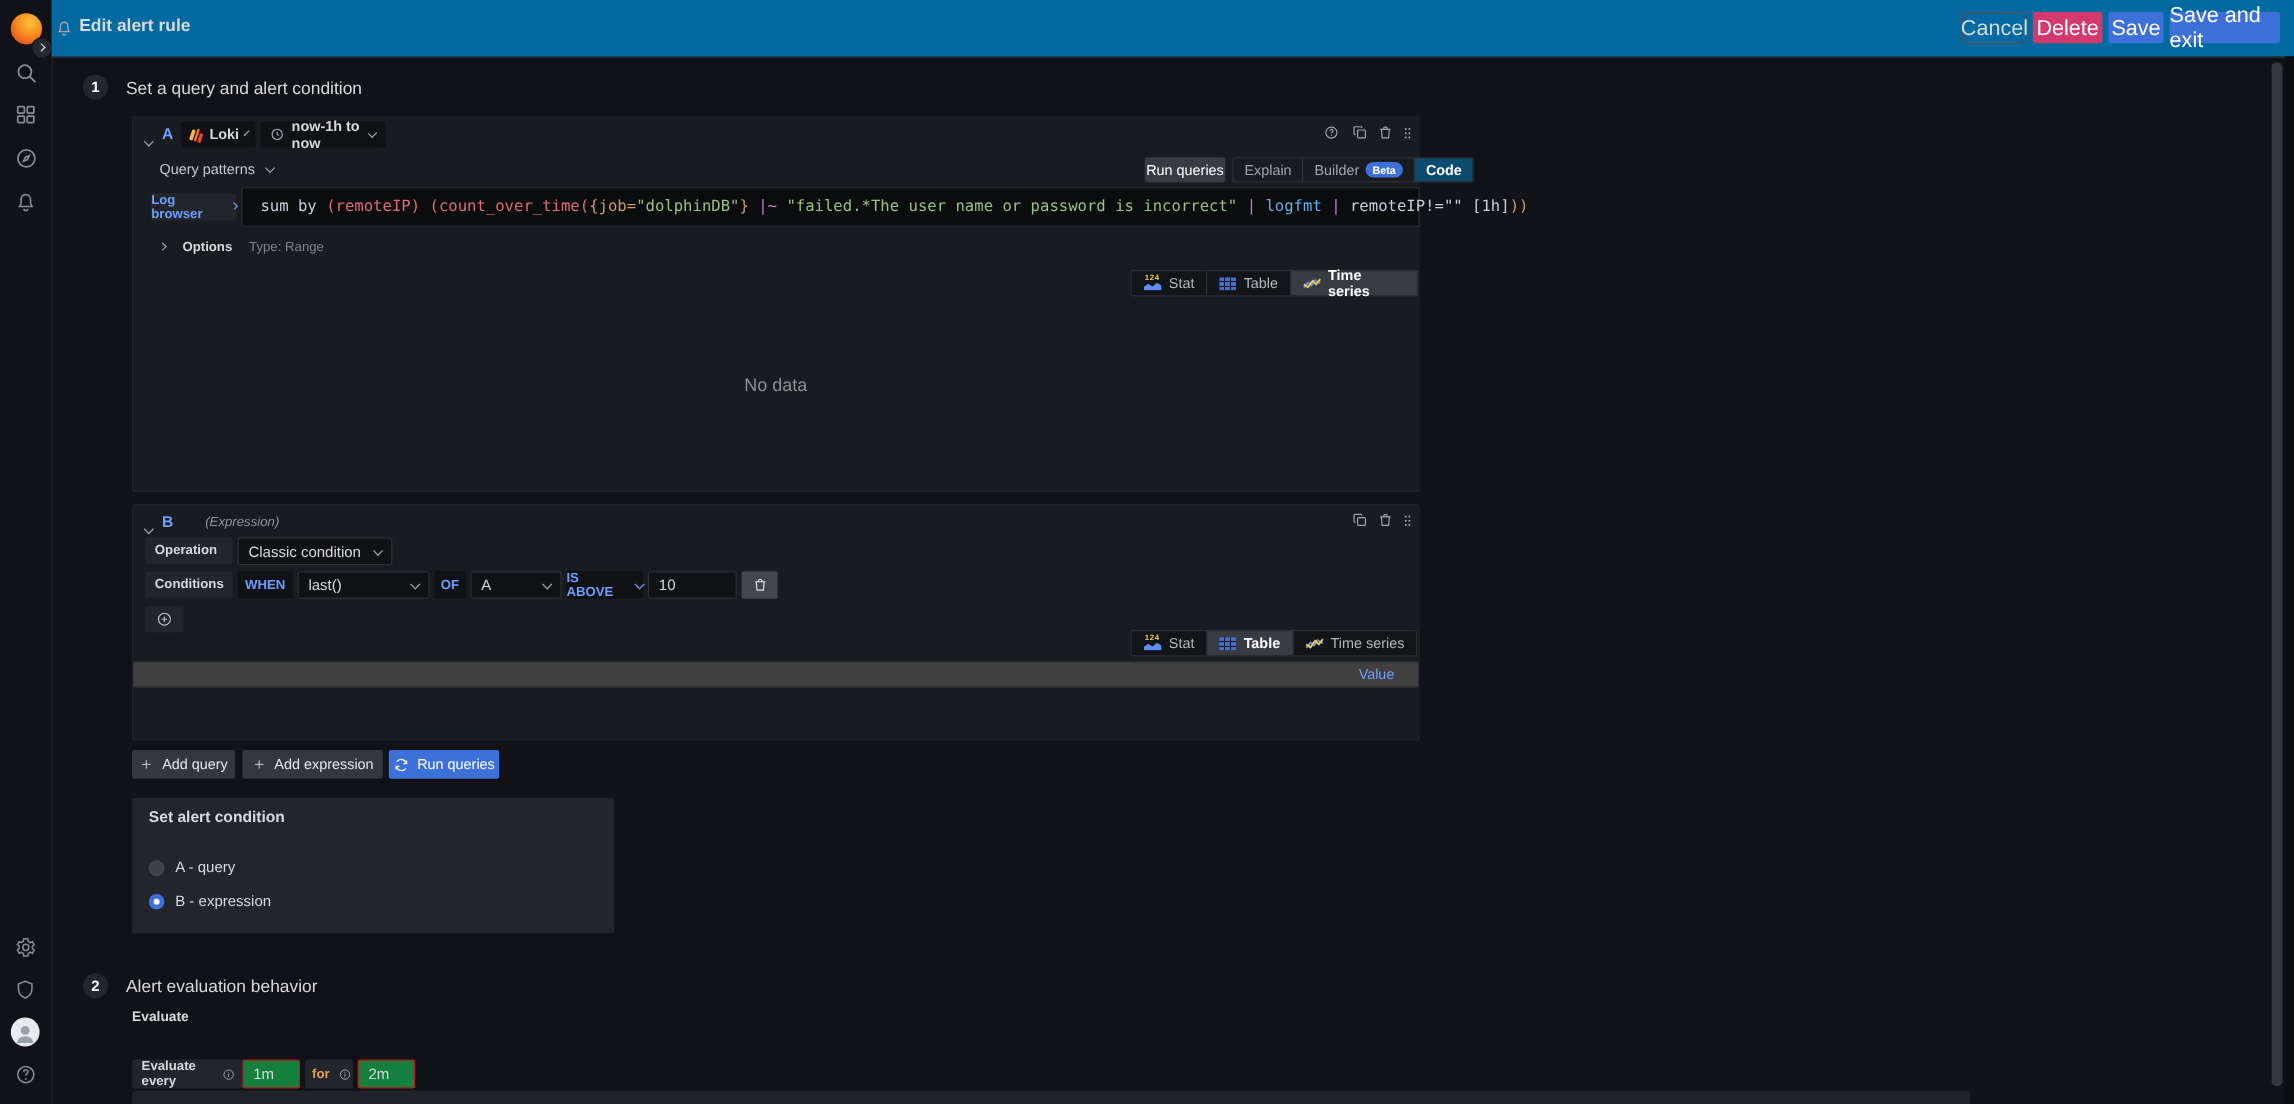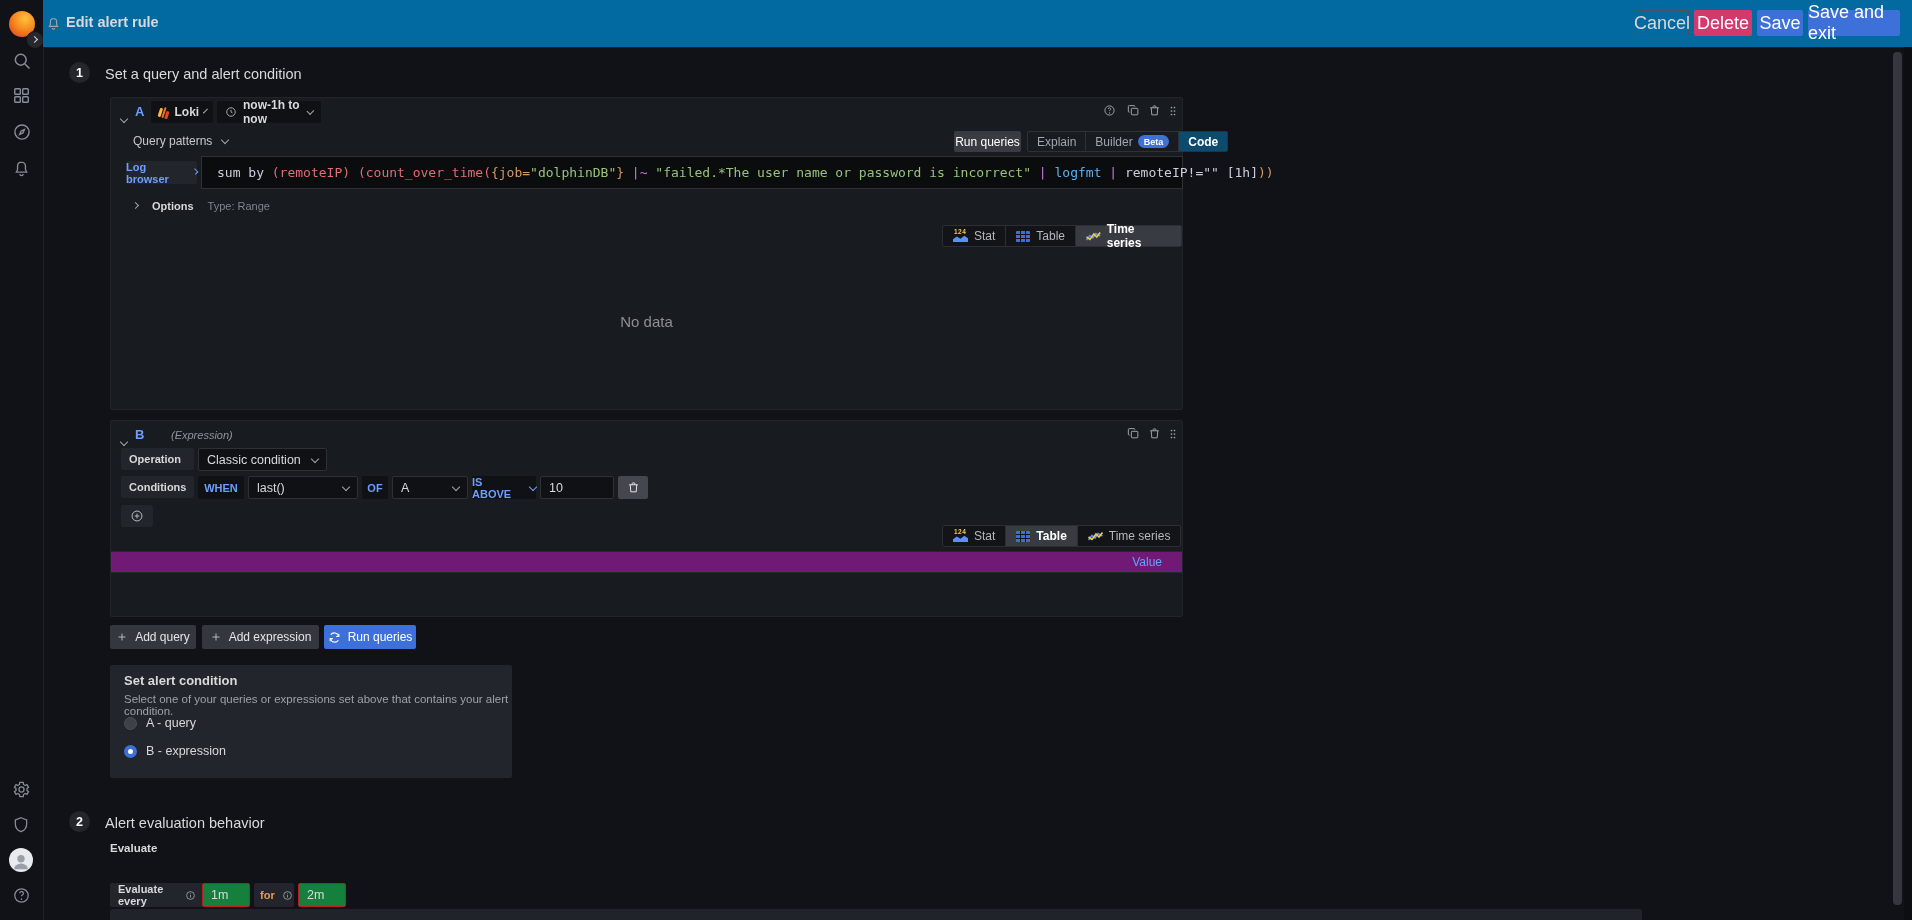--- a/index.html
+++ b/index.html
@@ -103,21 +103,21 @@
   .when-tag{left:87px;top:55px;width:46px;}
   .func-select{left:137px;top:55px;width:110px;}
   .of-tag{left:251px;top:55px;width:26px;}
   .ref-select{left:281px;top:55px;width:76px;}
   .eval-tag{left:361px;top:55px;width:64px;gap:6px;cursor:pointer;}
   .thresh-input{left:429px;top:55px;width:74px;justify-content:flex-start;cursor:text;}
   .cond-trash{position:absolute;left:507px;top:55px;width:30px;height:23px;background:#44474d;border-radius:2px;
     display:flex;align-items:center;justify-content:center;color:#e4e5e8;cursor:pointer;}
   .add-cond{position:absolute;left:10px;top:84px;width:32px;height:22px;background:#22252b;border-radius:2px;
     display:flex;align-items:center;justify-content:center;color:#c0c4cb;cursor:pointer;}
-  .tbl-band{position:absolute;left:0;right:0;top:130px;height:22px;background:#701a75;border-top:1px solid #26282d;border-bottom:1px solid #26282d;
+  .tbl-band{position:absolute;left:0;right:0;top:130px;height:22px;background:#404040;border-top:1px solid #26282d;border-bottom:1px solid #26282d;
     display:flex;align-items:center;justify-content:flex-end;padding-right:20px;box-sizing:border-box;}
   .tbl-col{font-size:12px;color:#6e9fff;cursor:pointer;}
 
   
   .act-btn{position:absolute;top:625px;height:24px;border-radius:2px;background:#34373d;display:flex;align-items:center;
     justify-content:center;gap:7px;font-size:12px;font-weight:500;color:#e4e5e8;cursor:pointer;}
   .act-addq{left:110px;width:86px;} .act-adde{left:202px;width:117px;text-align:center;}
   .act-run{left:324px;width:92px;background:#3d71d9;color:#fff;}
 
   
@@ -436,21 +436,20 @@
     <svg width="13" height="13" viewBox="0 0 24 24" fill="none" stroke="#fff" stroke-width="2">
         <path d="M20 5 v5 h-5"></path>
         <path d="M4 19 v-5 h5"></path>
         <path d="M19.5 10 a8 8 0 0 0-14.5-3M4.5 14 a8 8 0 0 0 14.5 3"></path>
       </svg>
     <span>Run queries</span>
   </span>
 
   <section class="cond-card">
     <span class="cond-title">Set alert condition</span>
-    <span class="cond-desc">Select one of your queries or expressions set above that contains your alert condition.</span>
     <span class="radio-row rr-a">
       <span class="radio"></span>
       <span class="radio-lbl">A - query</span>
     </span>
     <span class="radio-row rr-b">
       <span class="radio sel"></span>
       <span class="radio-lbl">B - expression</span>
     </span>
   </section>
 

